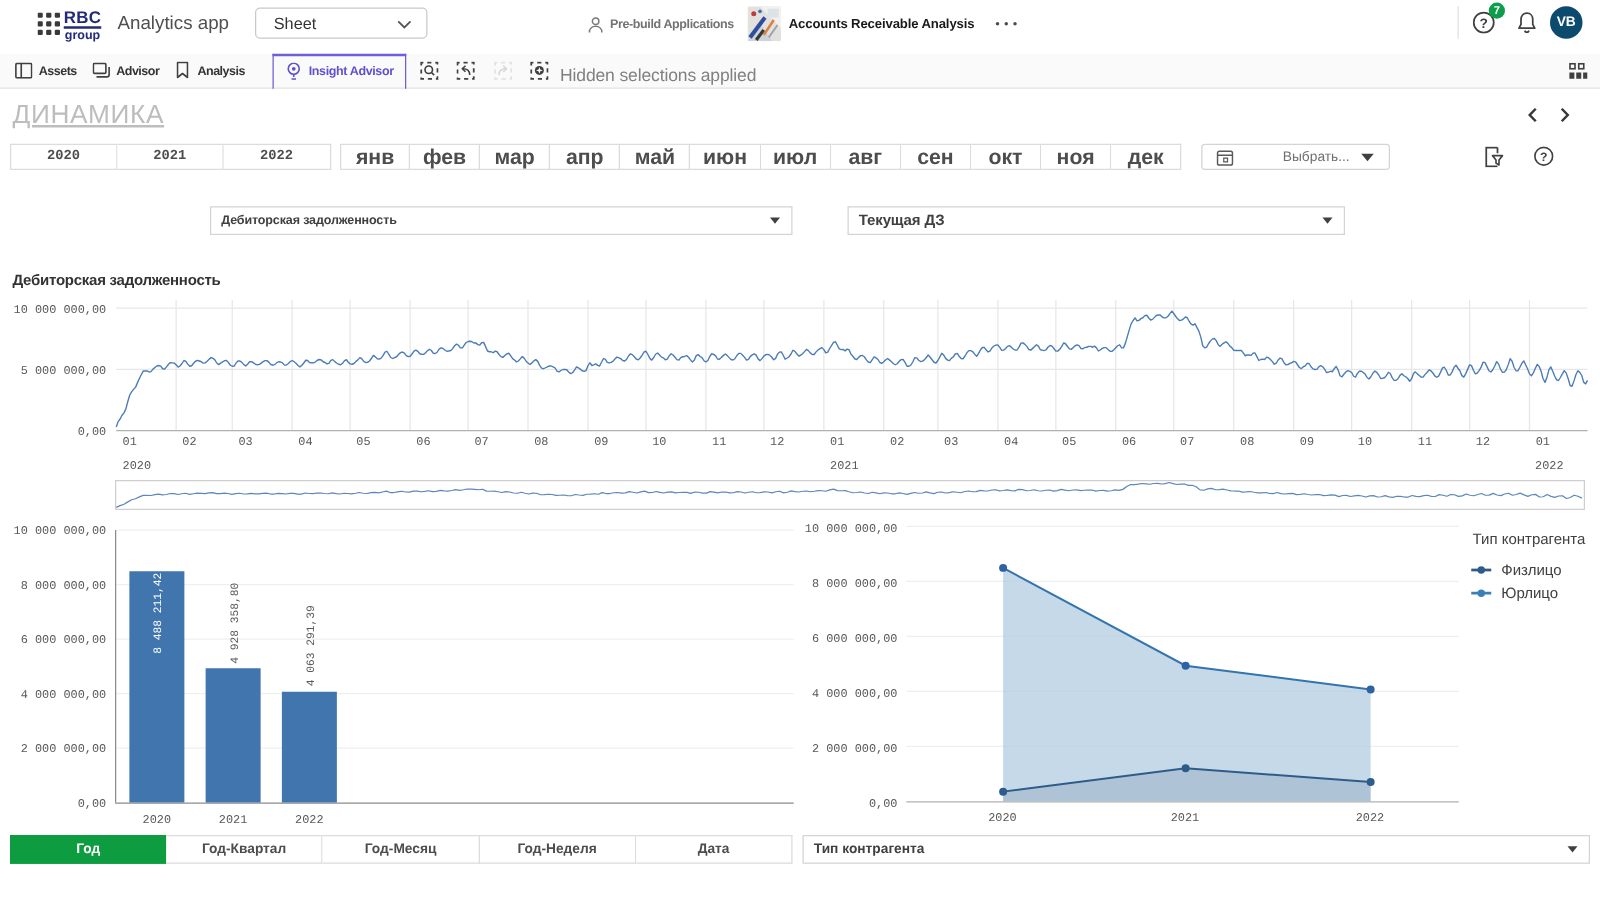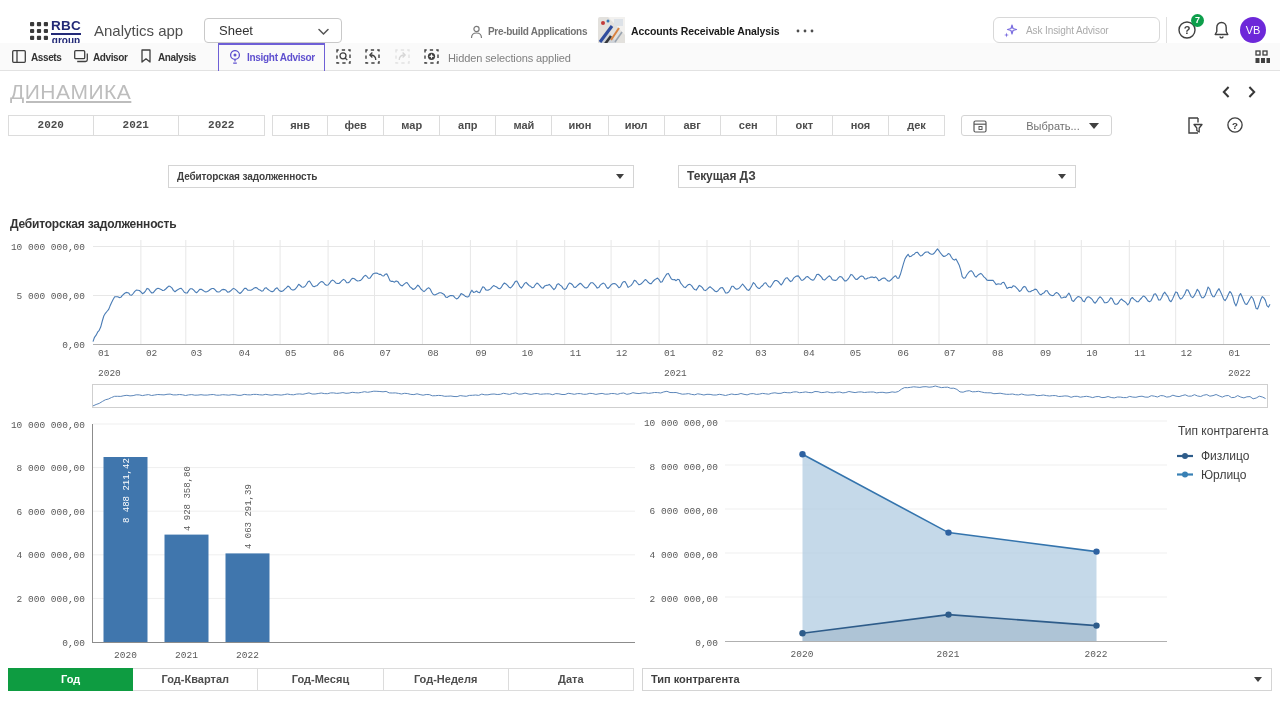--- a/index.html
+++ b/index.html
@@ -1,25 +1,25 @@
 <!DOCTYPE html>
 <html><head><meta charset="utf-8">
 <style>
 * { margin:0; padding:0; box-sizing:border-box; }
 html,body { width:1280px; height:720px; overflow:hidden; background:#fff;
   font-family:"Liberation Sans", sans-serif; }
 .abs { position:absolute; }
 .mono { font-family:"Liberation Mono", monospace; font-size:9.5px; fill:#595959; }
 .monoV { font-family:"Liberation Mono", monospace; font-size:9px; }
-#hdr { position:absolute; left:0; top:12px; width:1020px; height:43px; background:#fff; }
+#hdr { position:absolute; left:0; top:0; width:1020px; height:43px; background:#fff; }
 #tbar { position:absolute; left:0; top:43px; width:1280px; height:28px; background:#fafafa;
   border-bottom:1px solid #e2e2e2; }
 .hbtn { position:absolute; color:#333; font-size:10px; letter-spacing:-0.4px; font-weight:bold; top:9px; }
 .fcell { border:1px solid #dcdcdc; border-left:none; height:21px; line-height:19px; text-align:center;
-  font-size:11px; font-weight:bold; color:#4d4d4d; background:#fff; }
+  font-size:17px; font-weight:bold; color:#4d4d4d; background:#fff; }
 .fcell:first-child { border-left:1px solid #dcdcdc; }
 .frow { position:absolute; display:flex; }
 .sel { position:absolute; height:23px; background:#fff; border:1px solid #d4d4d4; font-size:11px;
   font-weight:bold; color:#404040; line-height:21px; padding-left:8px; }
 .sel .car { position:absolute; right:9px; top:8px; width:0; height:0;
   border-left:4.5px solid transparent; border-right:4.5px solid transparent; border-top:5px solid #404040; }
 .tabbtn { height:23px; line-height:21px; text-align:center; font-size:11px; font-weight:bold;
   color:#4d4d4d; background:#fff; border:1px solid #dcdcdc; border-left:none; width:125.2px; }
 </style></head>
 <body>
@@ -64,38 +64,31 @@
     <circle cx="5" cy="6" r="2" fill="#c23b3b"></circle>
     <circle cx="10" cy="4" r="1.5" fill="#3a77b5"></circle>
     <rect x="16" y="2" width="9" height="7" fill="#dde2e8"></rect>
   </svg>
   <div class="abs" style="left:631px;top:13px;font-size:10.5px;color:#1a1a1a;font-weight:bold;letter-spacing:-0.1px;">Accounts Receivable Analysis</div>
   <svg class="abs" style="left:795px;top:16px" width="20" height="6" viewBox="0 0 20 6">
       <circle cx="3" cy="3" r="1.4" fill="#4d4d4d"></circle>
       <circle cx="10" cy="3" r="1.4" fill="#4d4d4d"></circle>
       <circle cx="17" cy="3" r="1.4" fill="#4d4d4d"></circle>
     </svg>
-  <div class="abs" style="left:993px;top:5px;width:167px;height:26px;border:1px solid #d8d8d8;border-radius:6px;background:#fff;">
-    <svg class="abs" style="left:9px;top:5px" width="16" height="16" viewBox="0 0 16 16">
-      <path d="M9 2 L10 5.5 L13.5 6.5 L10 7.5 L9 11 L8 7.5 L4.5 6.5 L8 5.5 Z" fill="none" stroke="#7c6fe0" stroke-width="1.2" stroke-linejoin="round"></path>
-      <path d="M3.5 9.5 L4.1 11.4 L6 12 L4.1 12.6 L3.5 14.5 L2.9 12.6 L1 12 L2.9 11.4 Z" fill="#7c6fe0"></path>
-    </svg>
-    <span style="position:absolute;left:32px;top:7px;font-size:10px;letter-spacing:-0.1px;color:#ababab;">Ask Insight Advisor</span>
-  </div>
   <div class="abs" style="left:1166px;top:5px;width:1px;height:26px;background:#e0e0e0;"></div>
   <svg class="abs" style="left:1178px;top:9px" width="18" height="18" viewBox="0 0 18 18">
       <circle cx="9" cy="9" r="8" fill="none" stroke="#404040" stroke-width="1.4"></circle>
       <text x="9" y="13" text-anchor="middle" font-size="11" font-weight="bold" fill="#404040" font-family="Liberation Sans">?</text>
     </svg>
   <div class="abs" style="left:1191px;top:2px;width:13px;height:13px;border-radius:50%;background:#0d9e4b;color:#fff;font-size:9px;font-weight:bold;text-align:center;line-height:13px;">7</div>
   <svg class="abs" style="left:1213px;top:9px" width="17" height="18" viewBox="0 0 17 18">
     <path d="M8.5 1.5 C5.5 1.5 3.8 3.8 3.8 6.5 L3.8 10.5 L2.2 13.5 L14.8 13.5 L13.2 10.5 L13.2 6.5 C13.2 3.8 11.5 1.5 8.5 1.5 Z" fill="none" stroke="#404040" stroke-width="1.4" stroke-linejoin="round"></path>
     <path d="M6.8 15.5 C7.1 16.4 7.7 16.9 8.5 16.9 C9.3 16.9 9.9 16.4 10.2 15.5" fill="none" stroke="#404040" stroke-width="1.4"></path>
   </svg>
-  <div class="abs" style="left:1240px;top:5px;width:26px;height:26px;border-radius:50%;background:#6d28d9;color:#fff;font-size:11px;font-weight:normal;text-align:center;line-height:26px;">VB</div>
+  <div class="abs" style="left:1240px;top:5px;width:26px;height:26px;border-radius:50%;background:#0c4a6e;color:#fff;font-size:11px;font-weight:bold;text-align:center;line-height:26px;">VB</div>
 </div>
 
 <div id="tbar">
   <svg class="abs" style="left:12px;top:7px" width="14" height="13" viewBox="0 0 14 13">
       <rect x="0.7" y="0.7" width="12.6" height="11.6" rx="1" fill="none" stroke="#404040" stroke-width="1.3"></rect>
       <line x1="5" y1="0.7" x2="5" y2="12.3" stroke="#404040" stroke-width="1.3"></line>
     </svg>
   <div class="hbtn" style="left:31px;text-align:center;">Assets</div>
   <svg class="abs" style="left:74px;top:7px" width="14" height="13" viewBox="0 0 14 13">
       <rect x="0.7" y="0.7" width="10" height="8" rx="1" fill="none" stroke="#404040" stroke-width="1.3"></rect>
@@ -126,21 +119,21 @@
     <svg class="abs" style="left:395px;top:6px" width="15" height="15" viewBox="0 0 15 15">
       <rect x="1" y="1" width="13" height="13" fill="none" stroke="#e2e2e2" stroke-width="1.4" stroke-dasharray="3.3 3.1" stroke-dashoffset="1.6"></rect>
       <path d="M4.2 11 C4.2 7 6.5 6 9.8 6" fill="none" stroke="#d6d6d6" stroke-width="1.3"></path>
       <path d="M7.6 3.6 L10.2 6 L7.6 8.4" fill="none" stroke="#d6d6d6" stroke-width="1.3" stroke-linejoin="round"></path>
     </svg>
     <svg class="abs" style="left:424px;top:6px" width="15" height="15" viewBox="0 0 15 15">
       <rect x="1" y="1" width="13" height="13" fill="none" stroke="#404040" stroke-width="1.4" stroke-dasharray="3.3 3.1" stroke-dashoffset="1.6"></rect>
       <circle cx="7.5" cy="7.3" r="3.6" fill="#404040"></circle>
       <path d="M7.5 4.6 L8.2 6.6 L10.2 7.3 L8.2 8 L7.5 10 L6.8 8 L4.8 7.3 L6.8 6.6 Z" fill="#fff"></path>
     </svg>
-  <div class="abs" style="left:448px;top:9px;font-size:11px;letter-spacing:-0.1px;color:#808080;text-align:center;">Hidden selections applied</div>
+  <div class="abs" style="left:448px;top:9px;font-size:14px;letter-spacing:-0.1px;color:#808080;text-align:center;">Hidden selections applied</div>
   <svg class="abs" style="left:1255px;top:7px" width="15" height="14" viewBox="0 0 15 14">
     <g fill="none" stroke="#404040" stroke-width="1.3">
       <rect x="1" y="1" width="4" height="4"></rect>
         <rect x="8" y="1" width="4" height="4"></rect>
     </g>
     <g fill="#404040">
         <rect x="0.5" y="8" width="4" height="5"></rect>
         <rect x="6" y="8" width="4" height="5"></rect>
         <rect x="11.5" y="8" width="3.5" height="5"></rect>
       </g>

